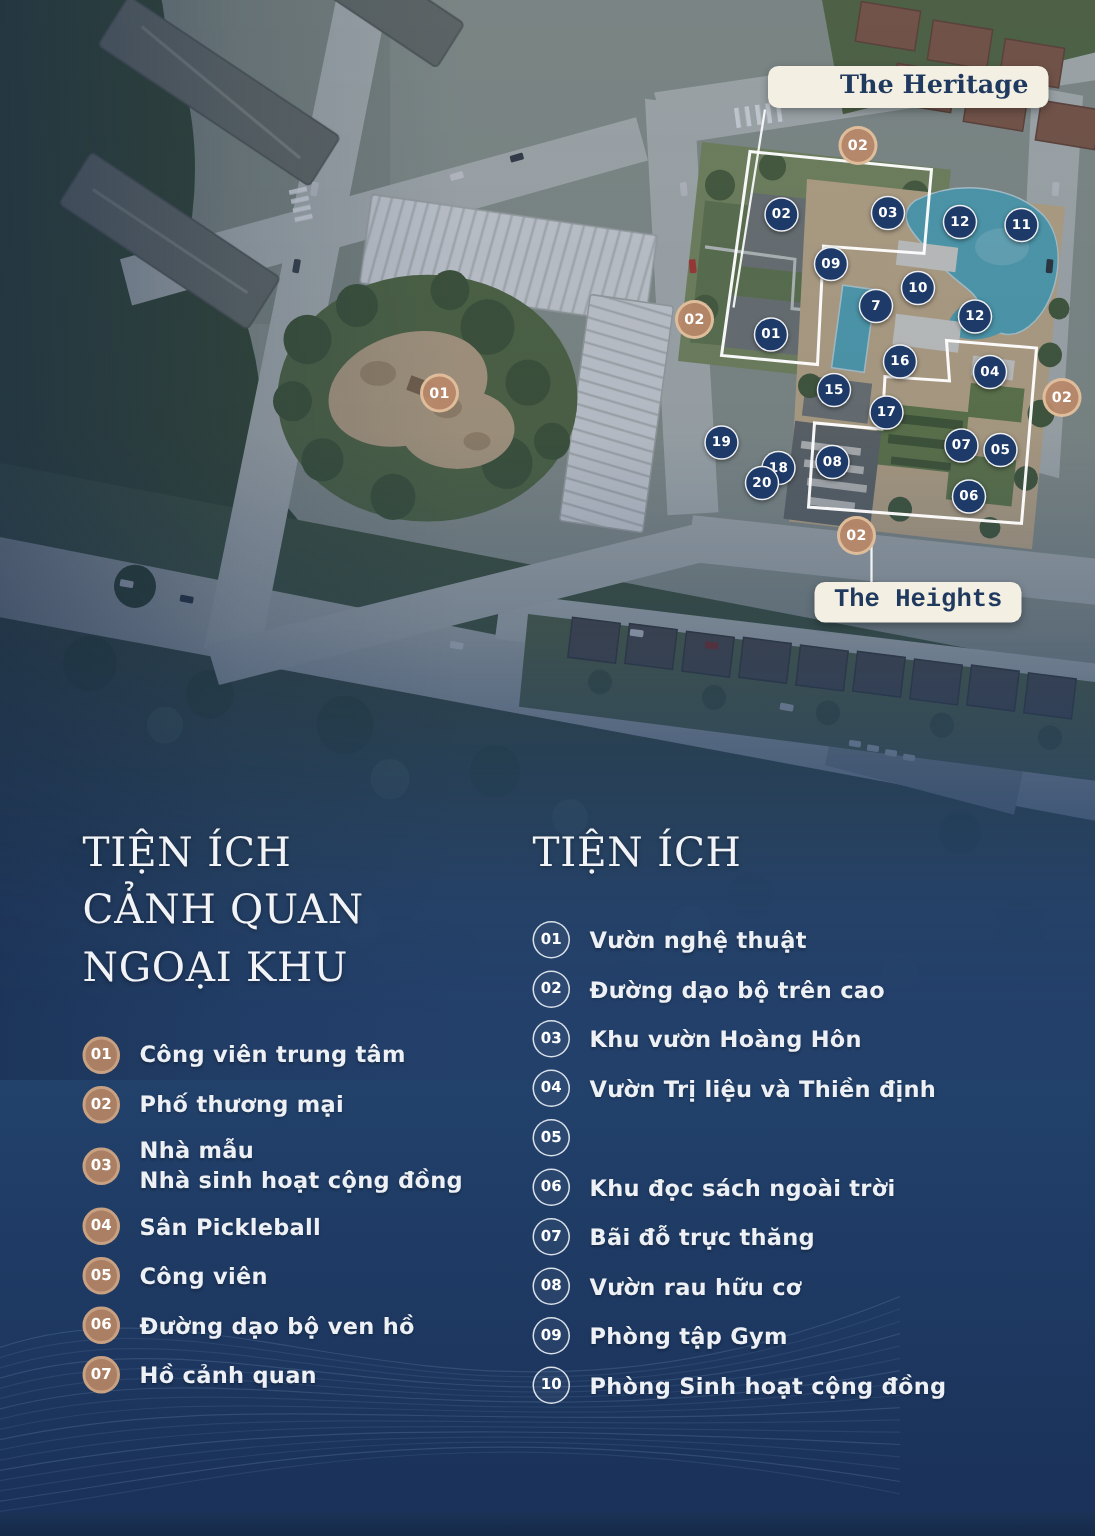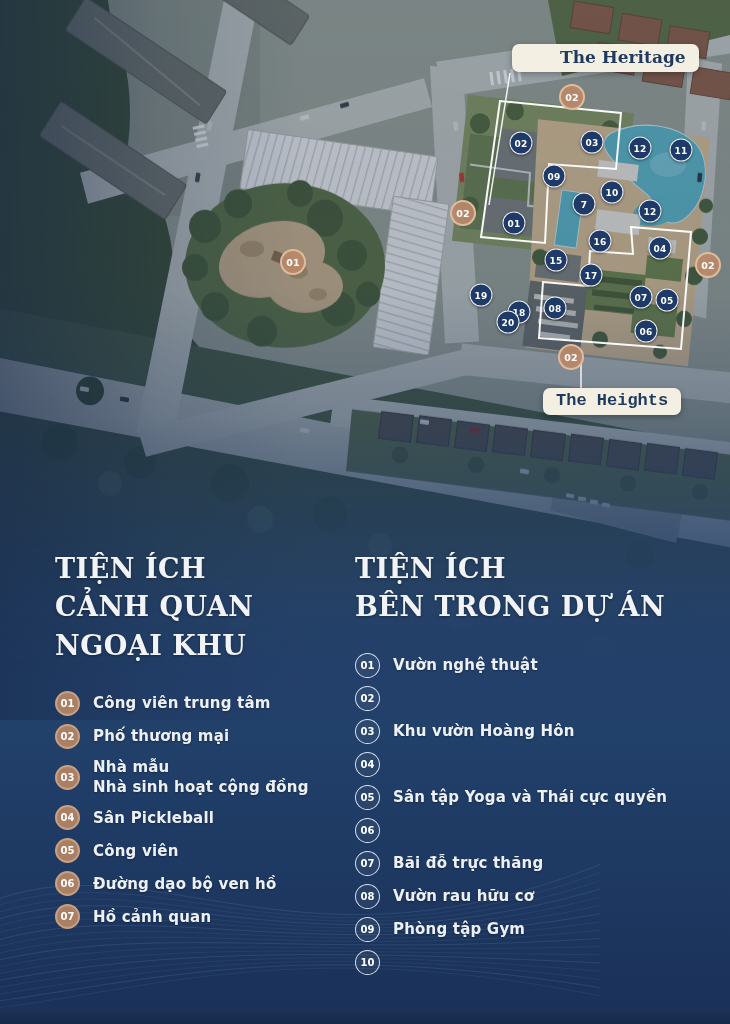--- a/index.html
+++ b/index.html
@@ -24,21 +24,21 @@
     font-size:9.5px;}
   .map-label{position:absolute;background:#f4efe3;color:#1f3a5e;font-family:"DejaVu Serif",serif;
     font-size:17px;font-weight:600;padding:3px 13px 5px;border-radius:7px;white-space:nowrap;
     box-shadow:0 2px 6px rgba(0,0,0,0.3);}
   .map-label-heritage{left:512px;top:44px;padding-left:48px;}
   .map-label-heights{left:543px;top:388px;font-family:Liberation Mono, monospace;}
   
   .col{position:absolute;z-index:3;}
   .col-left{left:55px;top:550px;width:275px;}
   .col-right{left:355px;top:550px;width:350px;}
-  .section-title{font-family:"DejaVu Serif",serif;font-weight:700;color:#f1f3f6;font-size:27px;
+  .section-title{font-family:"DejaVu Serif",serif;font-weight:400;color:#f1f3f6;font-size:27px;
     line-height:1.42;letter-spacing:.5px;margin:0 0 26px 0;text-shadow:0 1px 3px rgba(0,0,0,0.35);}
   .title-line{display:block;}
   .amenity-row{display:flex;align-items:center;gap:13px;margin-bottom:8px;min-height:25px;}
   .badge{box-sizing:border-box;width:25px;height:25px;border-radius:50%;flex:0 0 25px;
     display:flex;align-items:center;justify-content:center;font-size:10px;font-weight:bold;color:#fff;}
   .badge-tan{background:#ab7f63;border:2px solid #c8a182;}
   .badge-outline{background:rgba(255,255,255,0.05);border:1.5px solid rgba(242,246,250,0.88);}
   .amenity-label{font-size:15px;font-weight:700;color:#edf0f4;line-height:1.35;
     white-space:pre-line;letter-spacing:.2px;text-shadow:0 1px 2px rgba(0,0,0,0.3);}
   
@@ -382,56 +382,58 @@
         <div class="amenity-row">
           <span class="badge badge-tan">07</span>
           <span class="amenity-label">Hồ cảnh quan</span>
         </div>
       </div>
   </section>
 
   <section class="col col-right">
     <h2 class="section-title">
       <span class="title-line">TIỆN ÍCH</span>
-      <span class="title-line">BÊN TRONG DỰ ÁN</span>
     </h2>
     <div class="amenity-list">
         <div class="amenity-row">
           <span class="badge badge-outline">01</span>
           <span class="amenity-label">Vườn nghệ thuật</span>
         </div>
         <div class="amenity-row">
           <span class="badge badge-outline">02</span>
+          <span class="amenity-label">Đường dạo bộ trên cao</span>
         </div>
         <div class="amenity-row">
           <span class="badge badge-outline">03</span>
           <span class="amenity-label">Khu vườn Hoàng Hôn</span>
         </div>
         <div class="amenity-row">
           <span class="badge badge-outline">04</span>
+          <span class="amenity-label">Vườn Trị liệu và Thiền định</span>
         </div>
         <div class="amenity-row">
           <span class="badge badge-outline">05</span>
-          <span class="amenity-label">Sân tập Yoga và Thái cực quyền</span>
         </div>
         <div class="amenity-row">
           <span class="badge badge-outline">06</span>
+          <span class="amenity-label">Khu đọc sách ngoài trời</span>
         </div>
         <div class="amenity-row">
           <span class="badge badge-outline">07</span>
           <span class="amenity-label">Bãi đỗ trực thăng</span>
         </div>
         <div class="amenity-row">
           <span class="badge badge-outline">08</span>
           <span class="amenity-label">Vườn rau hữu cơ</span>
         </div>
         <div class="amenity-row">
           <span class="badge badge-outline">09</span>
           <span class="amenity-label">Phòng tập Gym</span>
         </div>
         <div class="amenity-row">
           <span class="badge badge-outline">10</span>
+          <span class="amenity-label">Phòng Sinh hoạt cộng đồng</span>
         </div>
       </div>
   </section>
 
   <div class="footer-band"></div>
 </div>
 
 </body></html>

